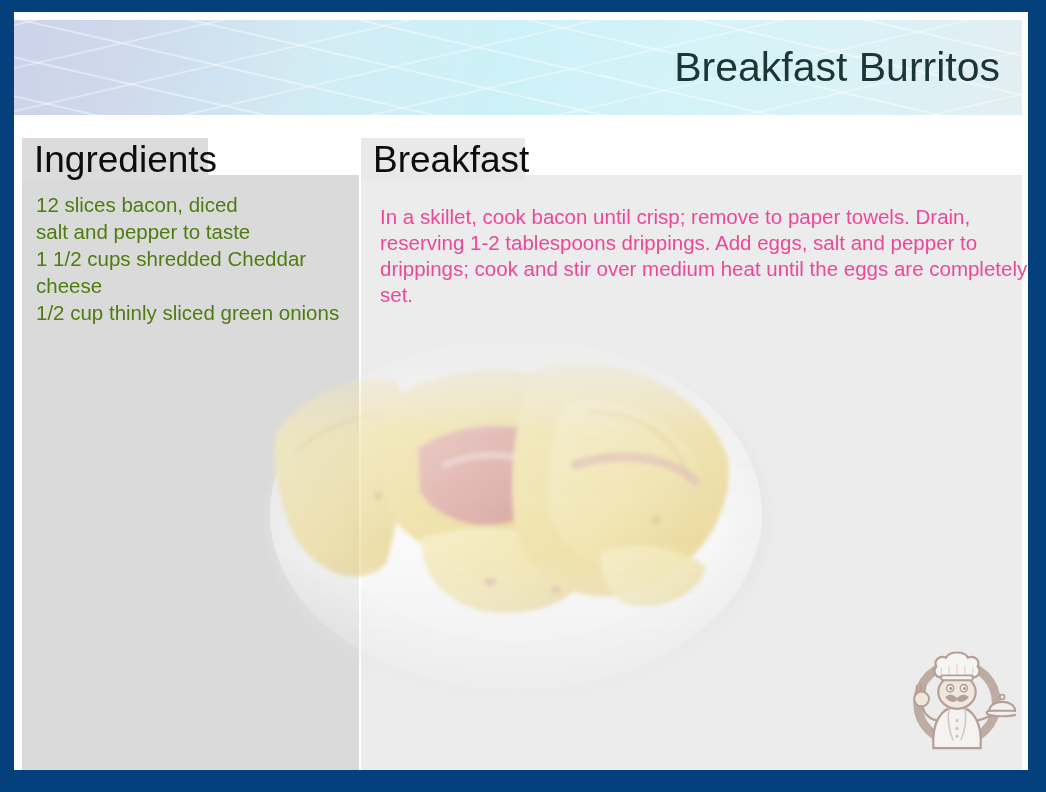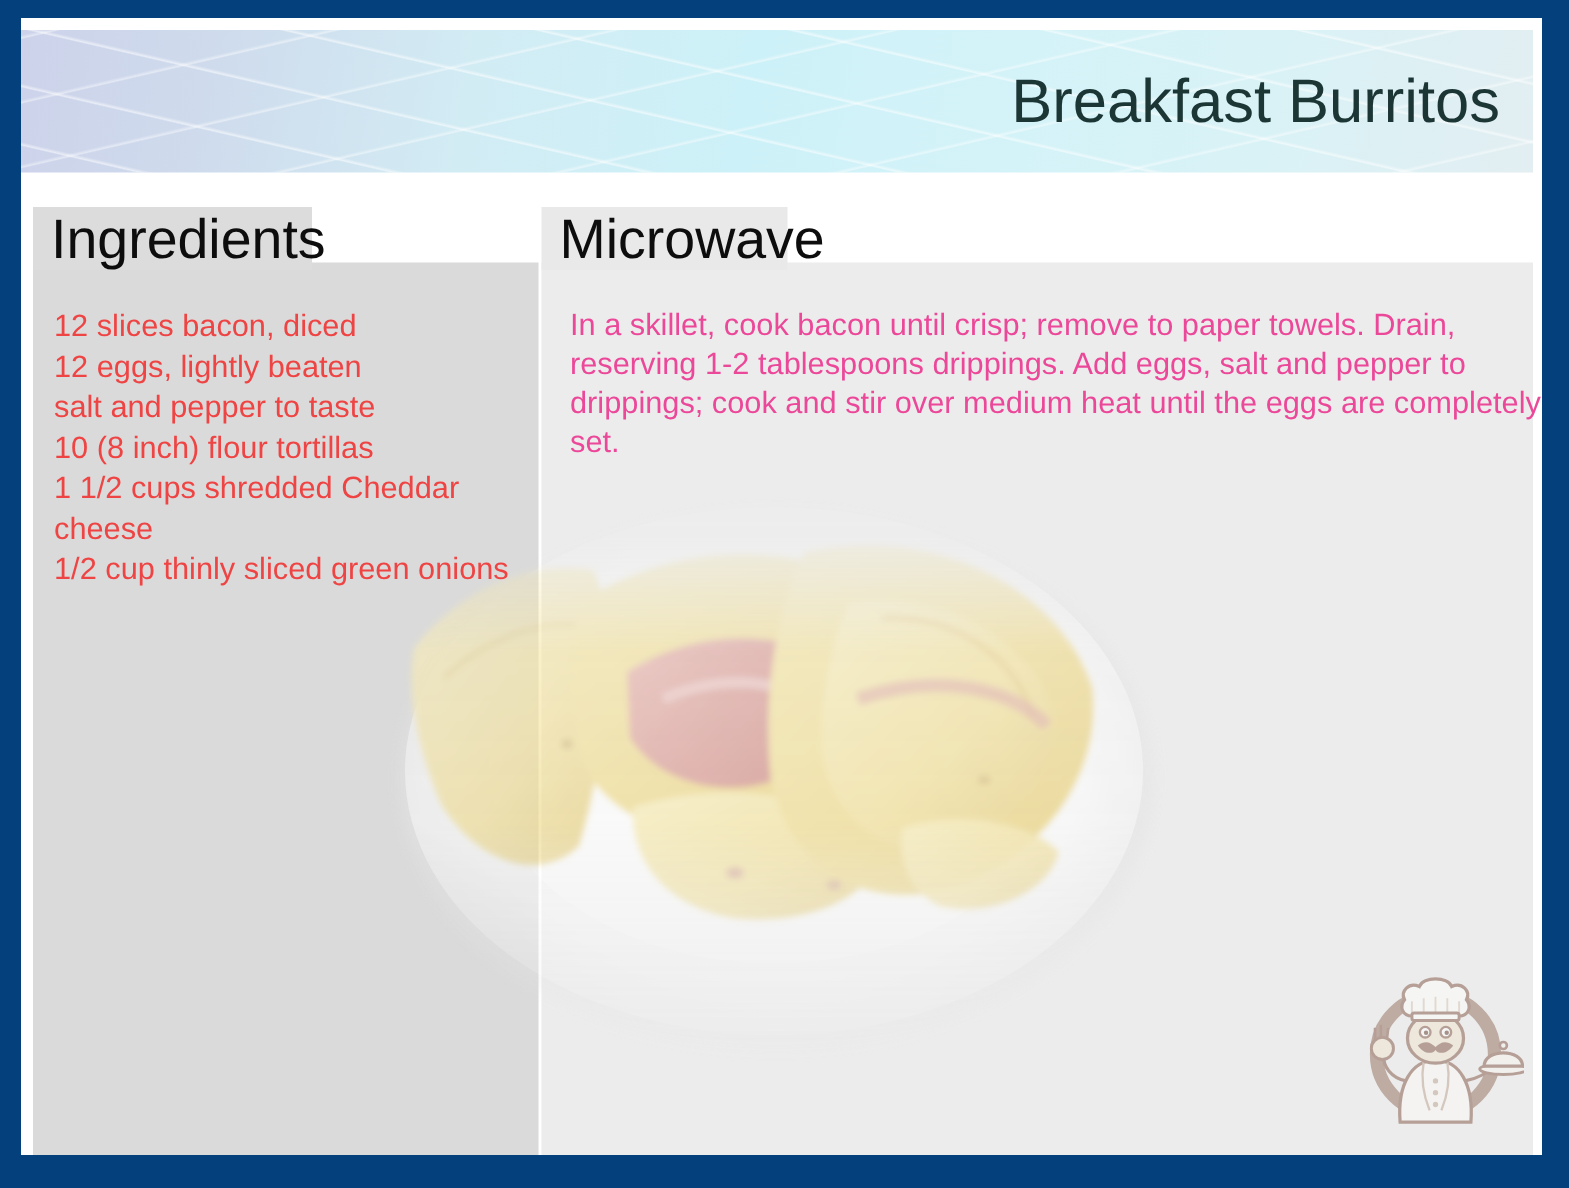--- a/index.html
+++ b/index.html
@@ -144,25 +144,25 @@
         rgba(0,0,0,0.35) 84%,
         rgba(0,0,0,0) 100%);
     opacity: 0.82;
   }
   #food-photo svg { display: block; width: 100%; height: 100%; }
 
   
   #ingredients-list {
     position: absolute;
     left: 22px;
-    top: 192px;
+    top: 179px;
     width: 330px;
     font-size: 20.5px;
     line-height: 27px;
-    color: #ef4444;
+    color: #4d7c0f;
   }
   #ingredients-list .ing-line { white-space: normal; }
 
   #directions-body {
     position: absolute;
     left: 366px;
     top: 192px;
     width: 652px;
     font-size: 20.5px;
     line-height: 26px;
@@ -255,28 +255,26 @@
           <ellipse cx="142" cy="244" rx="4" ry="3" fill="#b99a5e" opacity="0.5"></ellipse>
           <ellipse cx="420" cy="268" rx="4.5" ry="3" fill="#b99a5e" opacity="0.45"></ellipse>
         </g>
       </svg>
     </div>
 
     <div class="section-header" id="ingredients-header">
       <span class="section-header-label">Ingredients</span>
     </div>
     <div class="section-header" id="directions-header">
-      <span class="section-header-label">Microwave</span>
+      <span class="section-header-label">Breakfast</span>
     </div>
 
     <div id="ingredients-list">
         <div class="ing-line">12 slices bacon, diced</div>
-        <div class="ing-line">12 eggs, lightly beaten</div>
         <div class="ing-line">salt and pepper to taste</div>
-        <div class="ing-line">10 (8 inch) flour tortillas</div>
         <div class="ing-line">1 1/2 cups shredded Cheddar cheese</div>
         <div class="ing-line">1/2 cup thinly sliced green onions</div>
       </div>
 
     <div id="directions-body">
         <p>In a skillet, cook bacon until crisp; remove to paper towels. Drain, reserving 1-2 tablespoons drippings. Add eggs, salt and pepper to drippings; cook and stir over medium heat until the eggs are completely set.</p>
       </div>
 
     <div id="chef-logo">
       <svg viewBox="0 0 120 120" xmlns="http://www.w3.org/2000/svg">

